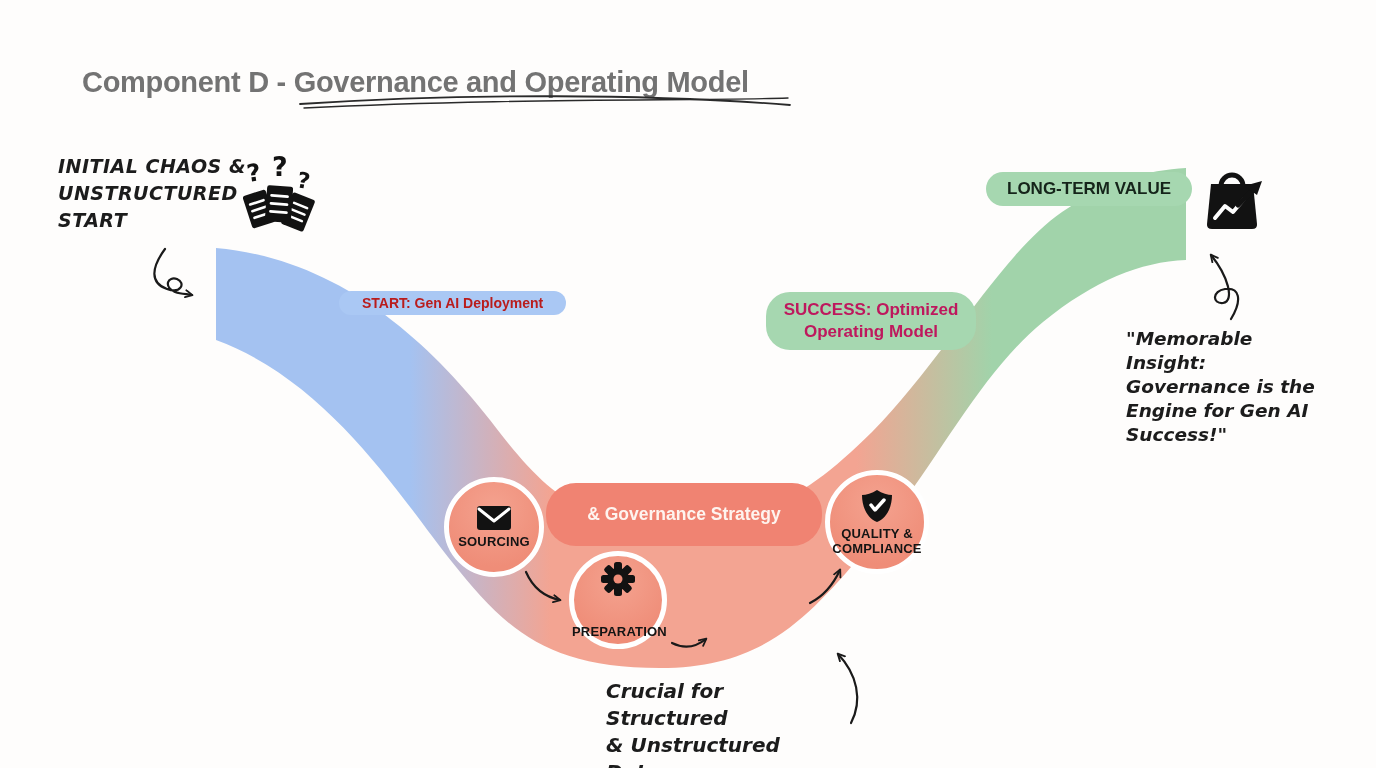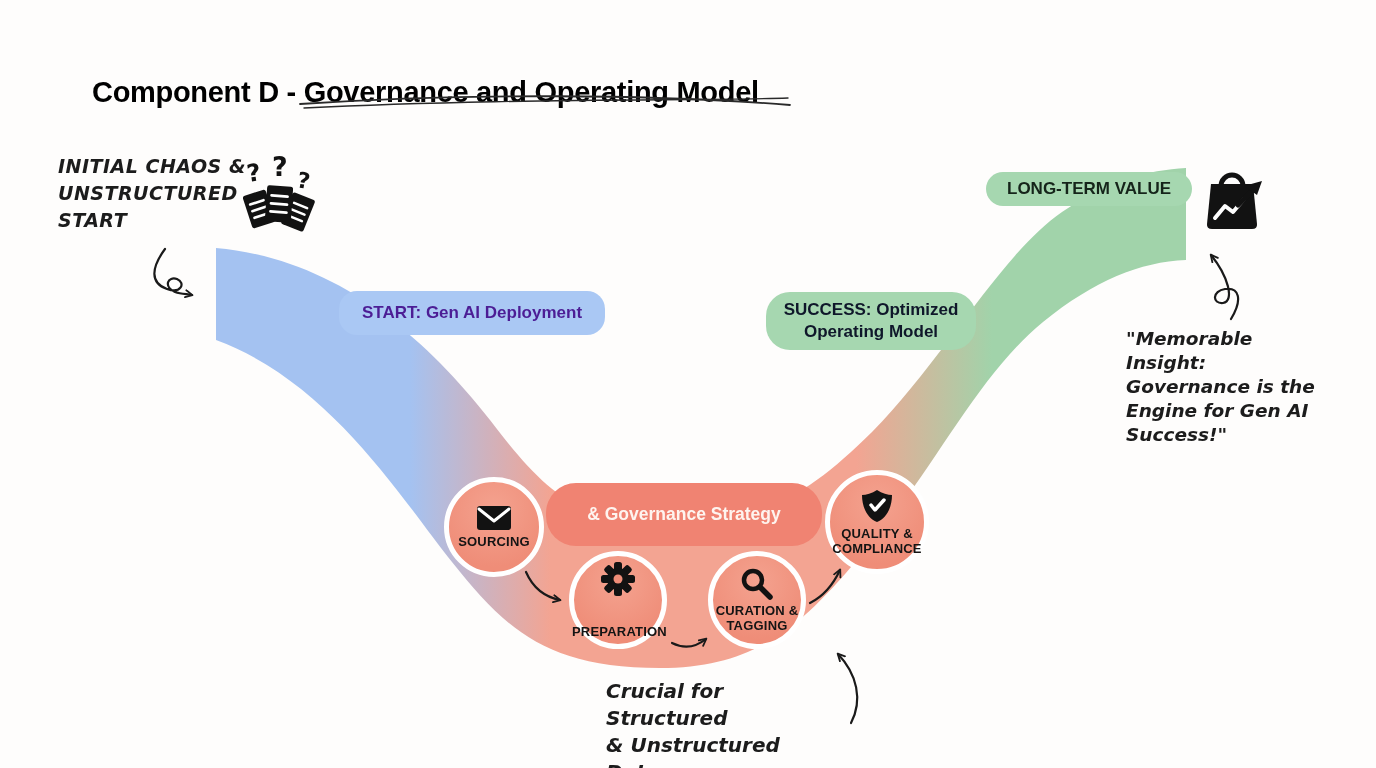--- a/index.html
+++ b/index.html
@@ -4,43 +4,43 @@
 <style>
   html,body{margin:0;padding:0;background:#ffffff;}
   .canvas{
     position:relative;width:1376px;height:768px;overflow:hidden;
     background:#fefdfc;font-family:"Liberation Sans",sans-serif;color:#1a1a1a;
   }
   svg{display:block;}
   .layer{position:absolute;left:0;top:0;width:1376px;height:768px;}
 
   .page-title{
-    position:absolute;left:78px;top:62px;margin:14px;
-    font-size:29px;font-weight:bold;letter-spacing:-0.3px;color:#000000;
+    position:absolute;left:78px;top:62px;margin:4px;
+    font-size:29px;font-weight:bold;letter-spacing:-0.3px;color:#737373;
   }
 
   .hand{
     position:absolute;text-align:left;
     font-family:"DejaVu Sans",sans-serif;font-style:italic;font-weight:600;
     color:#1c1c1c;
   }
   .hand-chaos{left:58px;top:153px;width:200px;font-size:19px;line-height:27px;letter-spacing:0.5px;}
   .hand-crucial{left:606px;top:678px;width:220px;font-size:20px;line-height:27px;}
   .hand-quote{left:1126px;top:327px;width:190px;font-size:18.5px;line-height:24px;}
 
   .pill{
     position:absolute;display:flex;flex-direction:column;align-items:center;justify-content:center;
     font-weight:bold;border-radius:20px;text-align:center;margin-top:42px;
   }
-  .pill-start{left:339px;top:249px;height:44px;padding:0 23px;border-radius:18px;
-    background:#aac8f4;color:#4c1d95;font-size:17px;}
+  .pill-start{left:339px;top:249px;height:24px;padding:0 23px;border-radius:18px;
+    background:#aac8f4;color:#b91c1c;font-size:14px;}
   .pill-longterm{left:986px;top:130px;height:34px;padding:0 21px;border-radius:17px;
     background:#a6d7b0;color:#15241a;font-size:17px;}
   .pill-success{left:766px;top:250px;width:210px;height:58px;border-radius:24px;
-    background:#a6d7b0;color:#0f172a;font-size:17px;line-height:22px;}
+    background:#a6d7b0;color:#be185d;font-size:17px;line-height:22px;}
   .pill-dip{left:546px;top:441px;width:276px;height:63px;border-radius:30px;
     background:#f08372;color:#fef4ef;font-size:17.5px;line-height:23px;}
 
   .step{
     position:absolute;border-radius:50%;border:5px solid #ffffff;box-sizing:border-box;
     background:radial-gradient(circle at 50% 30%,#f4a28f 0%,#ef8d78 75%);
     display:flex;flex-direction:column;align-items:center;justify-content:center;gap:3px;
   }
   .step-label{
     font-size:13px;font-weight:bold;text-align:center;line-height:14.5px;
@@ -122,27 +122,20 @@
         <rect x="-4" y="-17" width="8" height="34" rx="2.5" transform="rotate(45)"></rect>
         <rect x="-4" y="-17" width="8" height="34" rx="2.5" transform="rotate(90)"></rect>
         <rect x="-4" y="-17" width="8" height="34" rx="2.5" transform="rotate(135)"></rect>
         <circle r="11"></circle>
       </g>
       <circle r="4.5" fill="#ef8d78"></circle>
     </svg>
     <div class="step-label">PREPARATION</div>
   </div>
 
-  <div class="step step-curation">
-    <svg width="34" height="34" viewBox="-17 -17 34 34">
-      <circle cx="-4" cy="-4" r="9" fill="none" stroke="#121212" stroke-width="4.5"></circle>
-      <line x1="3.5" y1="3.5" x2="13" y2="13" stroke="#121212" stroke-width="5.5" stroke-linecap="round"></line>
-    </svg>
-    <div class="step-label">CURATION &amp; TAGGING</div>
-  </div>
 
   <div class="step step-quality">
     <svg width="36" height="36" viewBox="-18 -18 36 36">
       <path d="M0,-16 C5,-12.5 11,-11 15,-11 C15,1 10,12 0,16 C-10,12 -15,1 -15,-11 C-11,-11 -5,-12.5 0,-16 Z" fill="#121212"></path>
       <polyline points="-6,-1 -2,4 7,-6" fill="none" stroke="#ffffff" stroke-width="3.5" stroke-linecap="round" stroke-linejoin="round"></polyline>
     </svg>
     <div class="step-label">QUALITY &amp; COMPLIANCE</div>
   </div>
 
   <div class="hand hand-crucial">

